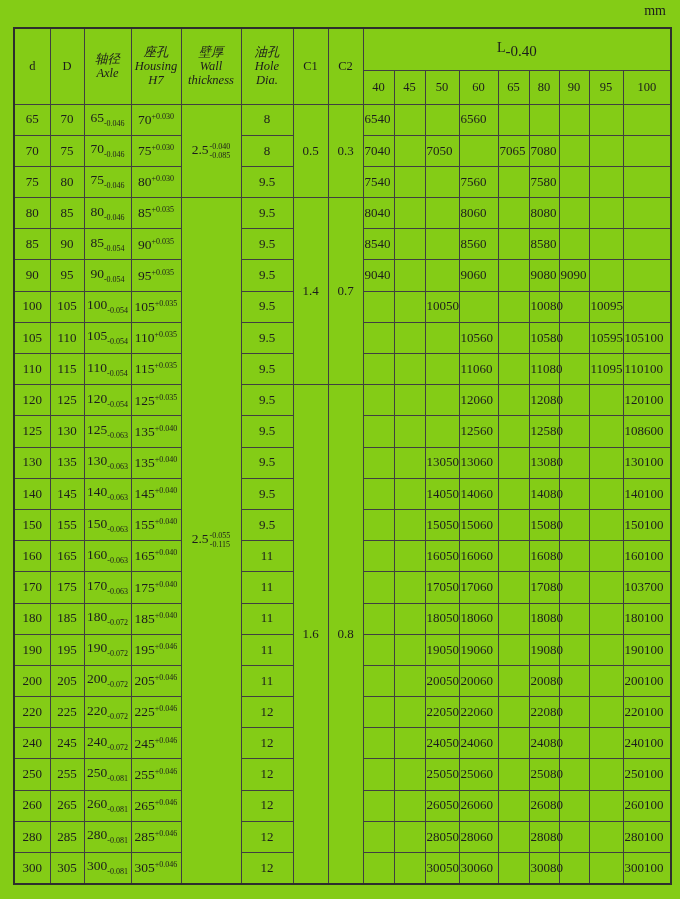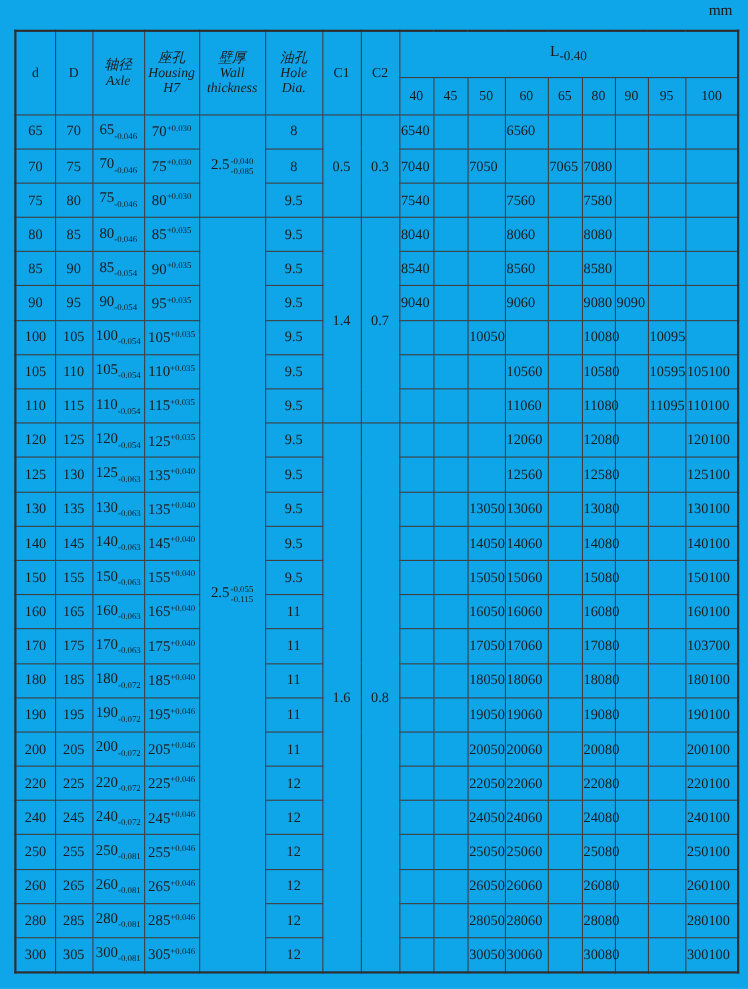--- a/index.html
+++ b/index.html
@@ -1,34 +1,34 @@
 <!DOCTYPE html>
 <html><head>
 <meta charset="utf-8">
 <style>
   html,body{margin:0;padding:0;background:#ffffff;}
   body{width:680px;height:899px;font-family:"Liberation Serif","DejaVu Serif",serif;color:#1c1c1c;}
-  .page{position:relative;width:680px;height:899px;background:#0ea5e9;overflow:hidden;}
+  .page{position:relative;width:680px;height:899px;background:#84cc16;overflow:hidden;}
   .unit{position:absolute;top:3px;right:14px;font-size:14px;}
   table{position:absolute;left:13px;top:27px;width:657px;border-collapse:collapse;table-layout:fixed;border:2px solid #2e2e2e;}
   th,td{border:1px solid #404040;padding:0;text-align:center;vertical-align:middle;font-weight:normal;font-size:13px;line-height:1.12;overflow:visible;white-space:nowrap;}
   thead tr.hrow1{height:42px;}
   thead tr.hrow2{height:34px;}
   thead th{font-size:12.5px;white-space:normal;}
   thead th .hl{display:block;font-style:italic;}
   tbody tr{height:31.2px;}
   .base{font-size:13.5px;}
   .tol{font-size:8px;letter-spacing:0;}
   .sub{vertical-align:-4px;}
   .sup{vertical-align:5px;}
   .tolstack{display:inline-block;vertical-align:middle;text-align:center;margin-left:1px;}
   .tolstack .ts{display:block;font-size:8px;line-height:9px;}
   .lval{text-align:left;padding-left:1px;font-size:13px;}
   .lhead{font-size:14px;}
-  .ltol{font-size:12px;text-align:right;}
+  .ltol{font-size:15px;text-align:right;}
   td.cell-hole{font-size:13px;}
 </style>
 </head>
 <body>
 
 <div class="page">
   <div class="unit">mm</div>
 
   <table>
     <colgroup>
@@ -267,21 +267,21 @@
           <td><span class="base">135</span><span class="tol sup">+0.040</span></td>
           <td class="cell-hole">9.5</td>
           <td class="lval"></td>
           <td class="lval"></td>
           <td class="lval"></td>
           <td class="lval">12560</td>
           <td class="lval"></td>
           <td class="lval">12580</td>
           <td class="lval"></td>
           <td class="lval"></td>
-          <td class="lval">125100</td>
+          <td class="lval">108600</td>
         </tr>
         <tr>
           <td>130</td>
           <td>135</td>
           <td><span class="base">130</span><span class="tol sub">-0.063</span></td>
           <td><span class="base">135</span><span class="tol sup">+0.040</span></td>
           <td class="cell-hole">9.5</td>
           <td class="lval"></td>
           <td class="lval"></td>
           <td class="lval">13050</td>

